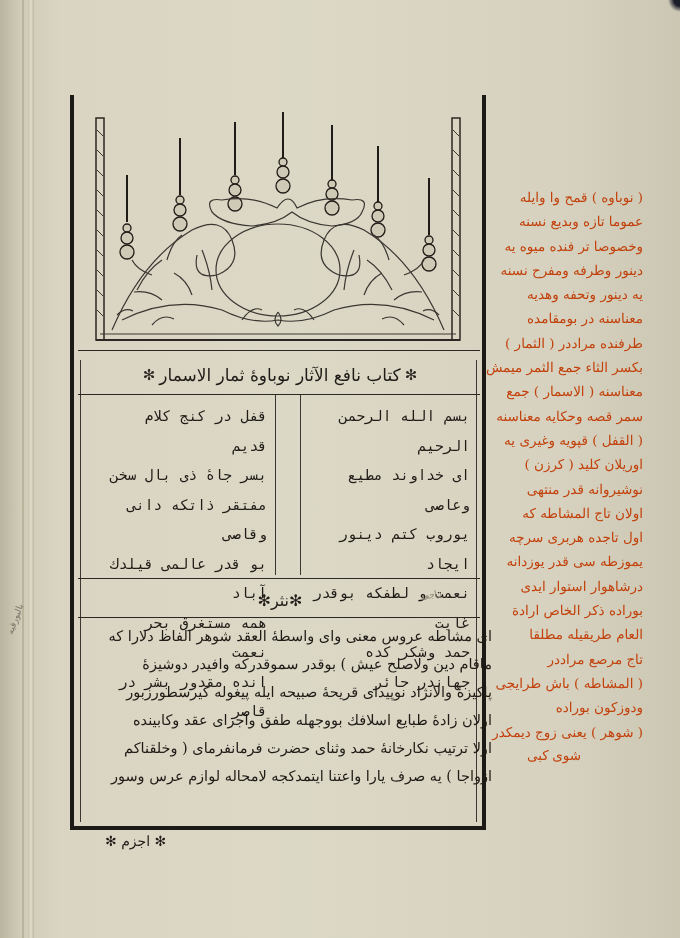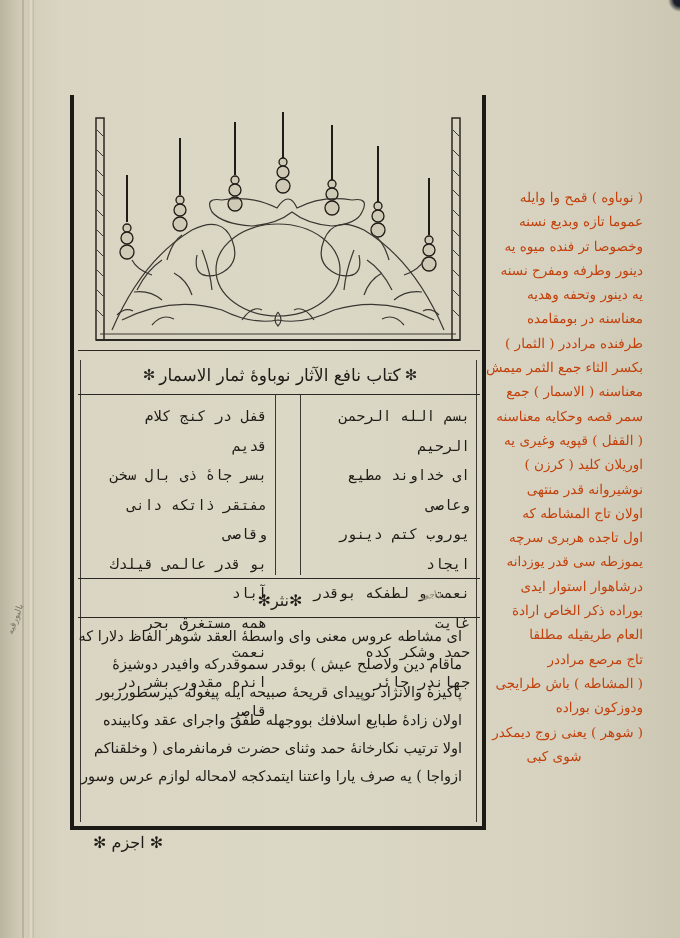--- a/index.html
+++ b/index.html
@@ -39,33 +39,33 @@
   }
   .verse-right { left:300px; width:178px; border-left:1px solid #3a3631; }
   .verse-left { left:96px; width:180px; border-right:1px solid #3a3631; }
   .verse-mid { position:absolute; left:276px; top:395px; width:24px; height:180px; }
   .nesr-band {
     position:absolute; left:80px; top:585px; width:400px; height:30px;
     display:flex; align-items:center; justify-content:center; direction:rtl; font-size:16px;
   }
   .pencil-note { position:absolute; left:420px; top:590px; font-size:9px; color:#8a8470; transform:rotate(-15deg); direction:rtl; }
   .prose {
-    position:absolute; left:66px; top:622px; width:396px; direction:rtl;
+    position:absolute; left:96px; top:622px; width:396px; direction:rtl;
     font-size:14.5px; line-height:28px; text-align:justify;
   }
   .prose .line { white-space:nowrap; overflow:hidden; height:28px; }
   .catchword {
-    position:absolute; left:93px; top:833px; font-size:16px; direction:rtl;
+    position:absolute; left:105px; top:833px; font-size:14px; direction:rtl;
   }
   .side-col {
     position:absolute; left:495px; top:185px; width:148px; direction:rtl;
     font-size:13.5px; line-height:24.3px; text-align:right; color:#c2410c;
   }
   .side-col .line { white-space:nowrap; height:24.3px; }
-  .side-col .last { text-align:center; padding-right:30px; }
+  .side-col .last { text-align:center; padding-right:30px;font-family:Liberation Serif, serif; }
   .dark-corner { position:absolute; right:0; top:0; width:14px; height:14px; background:radial-gradient(circle at top right,#1b1e2a 0,#1b1e2a 6px,transparent 12px); }
 </style>
 </head>
 <body>
 
 <div class="page-edge2"></div>
 <div class="page-edge"></div>
 <div class="dark-corner"></div>
 
 <div class="margin-note-left">بالیورقیه</div>

